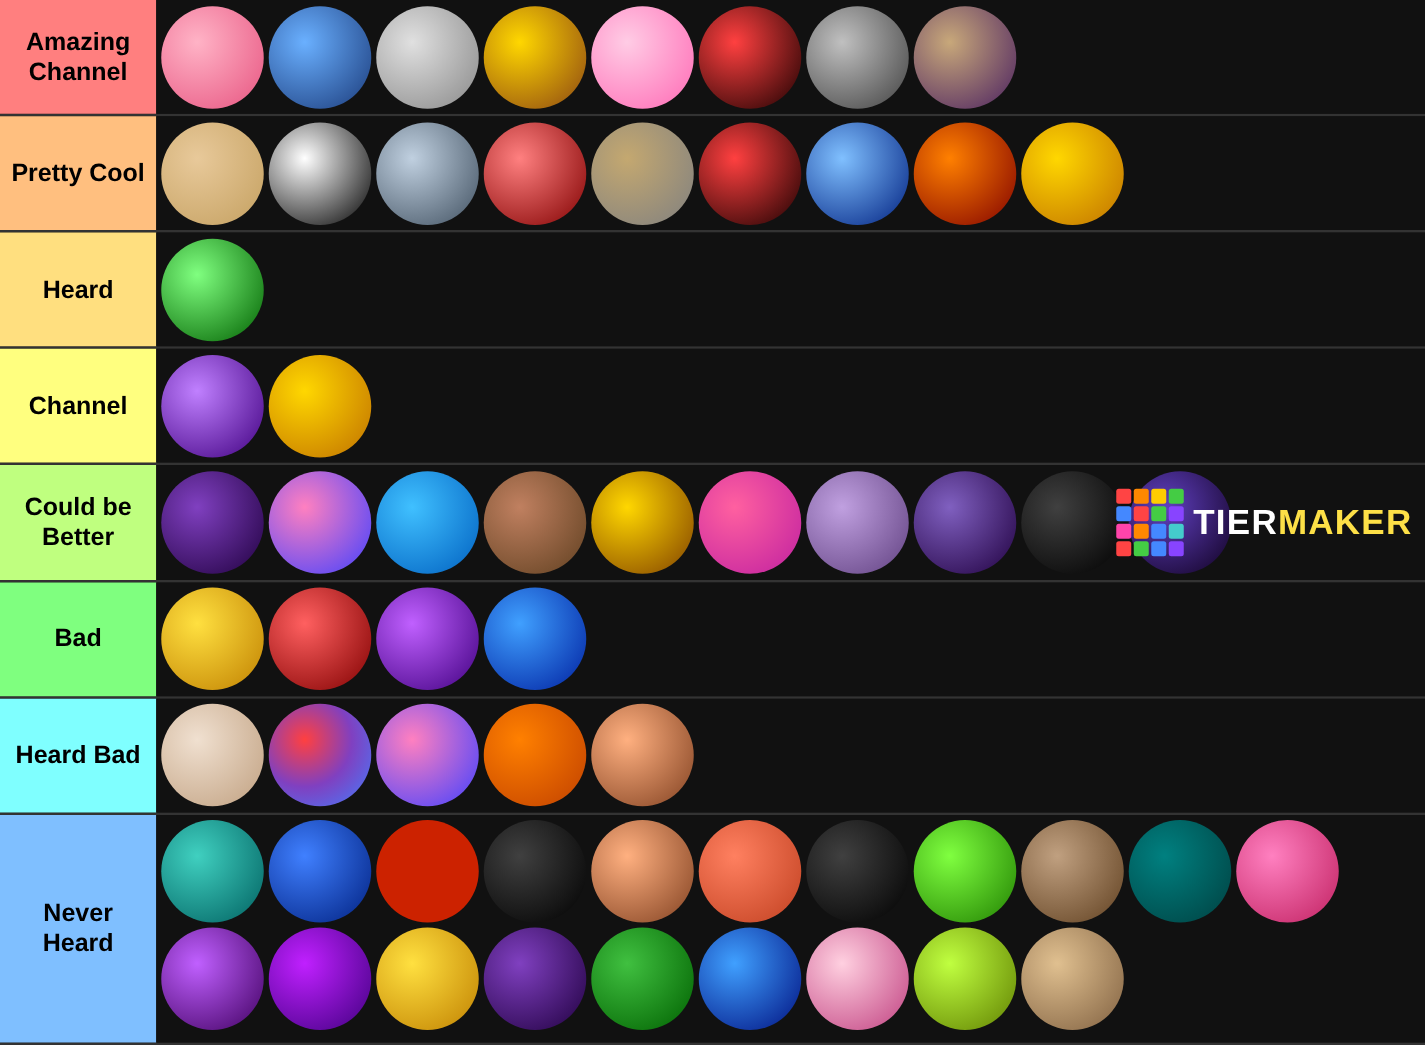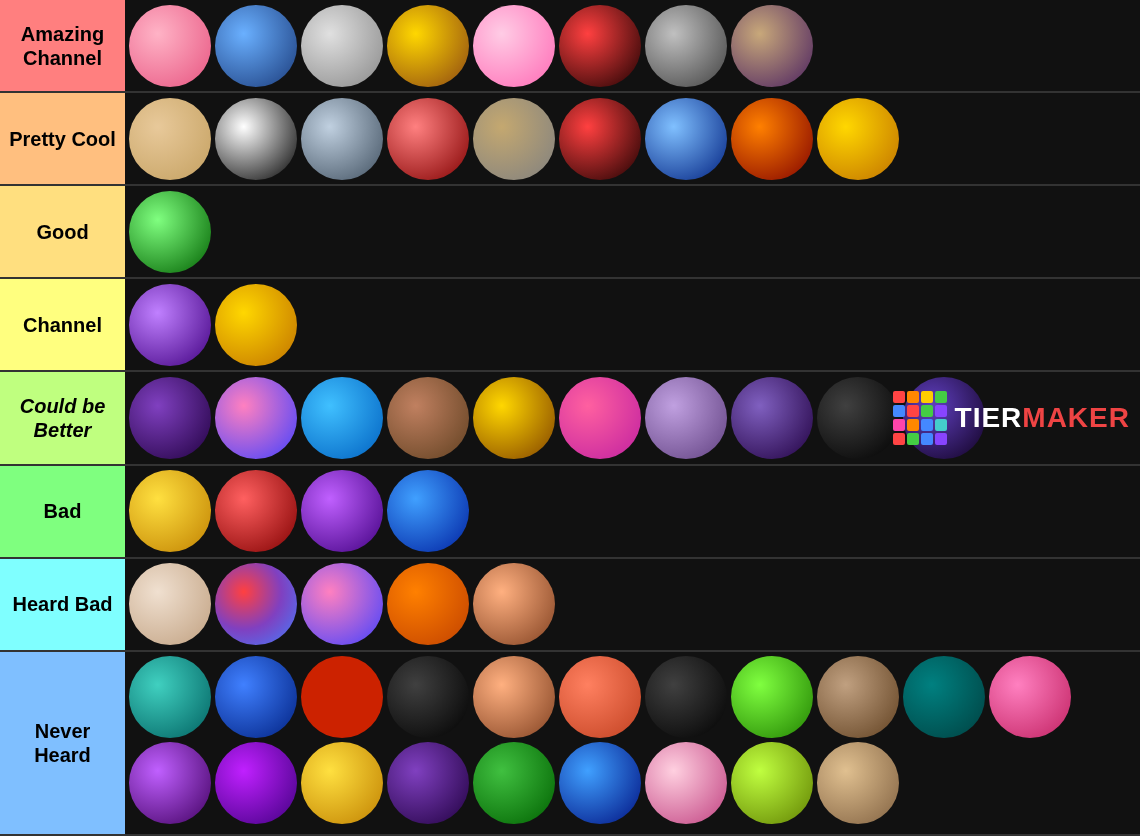--- a/index.html
+++ b/index.html
@@ -58,21 +58,21 @@
       text-align: center;
       font-weight: bold;
       flex-shrink: 0;
     }
 
     
     .tier-amazing { background: #ff7f7f; text-align: center; }
     .tier-pretty-cool { background: #ffbf7f; text-align: center; }
     .tier-good { background: #ffdf7f; }
     .tier-average { background: #ffff7f; }
-    .tier-could-be-better { background: #bfff7f; font-style: italic; }
+    .tier-could-be-better { background: #bfff7f; }
     .tier-bad { background: #7fff7f; }
     .tier-very-bad { background: #7fffff; }
     .tier-never-heard { background: #7fbfff; }
     .tiermaker-logo {
       position: absolute;
       right: 10px;
       top: 50%;
       transform: translateY(-50%);
       display: flex;
       align-items: center;
@@ -89,21 +89,21 @@
       height: 12px;
       border-radius: 2px;
     }
     .logo-text {
       font-size: 28px;
       font-weight: 900;
       color: white;
       letter-spacing: 1px;
     }
     .logo-text span {
-      color: #ef4444;
+      color: #fde047;
     }
 
     
     .av-pink { background: radial-gradient(circle at 35% 35%, #ffb3c6, #e75480); }
     .av-blue-dark { background: radial-gradient(circle at 35% 35%, #6ab0ff, #1a3a7a); }
     .av-gray-white { background: radial-gradient(circle at 35% 35%, #e0e0e0, #888); }
     .av-yellow-brown { background: radial-gradient(circle at 35% 35%, #ffd700, #8b4513); }
     .av-pink-light { background: radial-gradient(circle at 35% 35%, #ffcce5, #ff69b4); }
     .av-red-black { background: radial-gradient(circle at 35% 35%, #ff4040, #1a0000); }
     .av-gray-suit { background: radial-gradient(circle at 35% 35%, #c0c0c0, #404040); }
@@ -214,21 +214,21 @@
         <div class="avatar av-red-shades" title="Red Shades"></div>
         <div class="avatar av-tall-roblox" title="Tall Roblox"></div>
         <div class="avatar av-red-black" title="Dark Char"></div>
         <div class="avatar av-blue-suit" title="Blue Suit"></div>
         <div class="avatar av-pals" title="The Pals"></div>
         <div class="avatar av-gold-tn" title="TN Logo"></div>
       </div>
   </div>
 
   <div class="tier-row">
-    <div class="tier-label tier-good">Good</div>
+    <div class="tier-label tier-good">Heard</div>
     <div class="tier-items" id="items-good">
     <div class="avatar av-green-char" title="Green Char"></div>
       </div>
   </div>
 
   <div class="tier-row">
     <div class="tier-label tier-average">Channel</div>
     <div class="tier-items" id="items-average">
     <div class="avatar av-purple-stripe" title="Purple Stripe"></div>
         <div class="avatar av-robot-suit" title="Robot Suit"></div>

